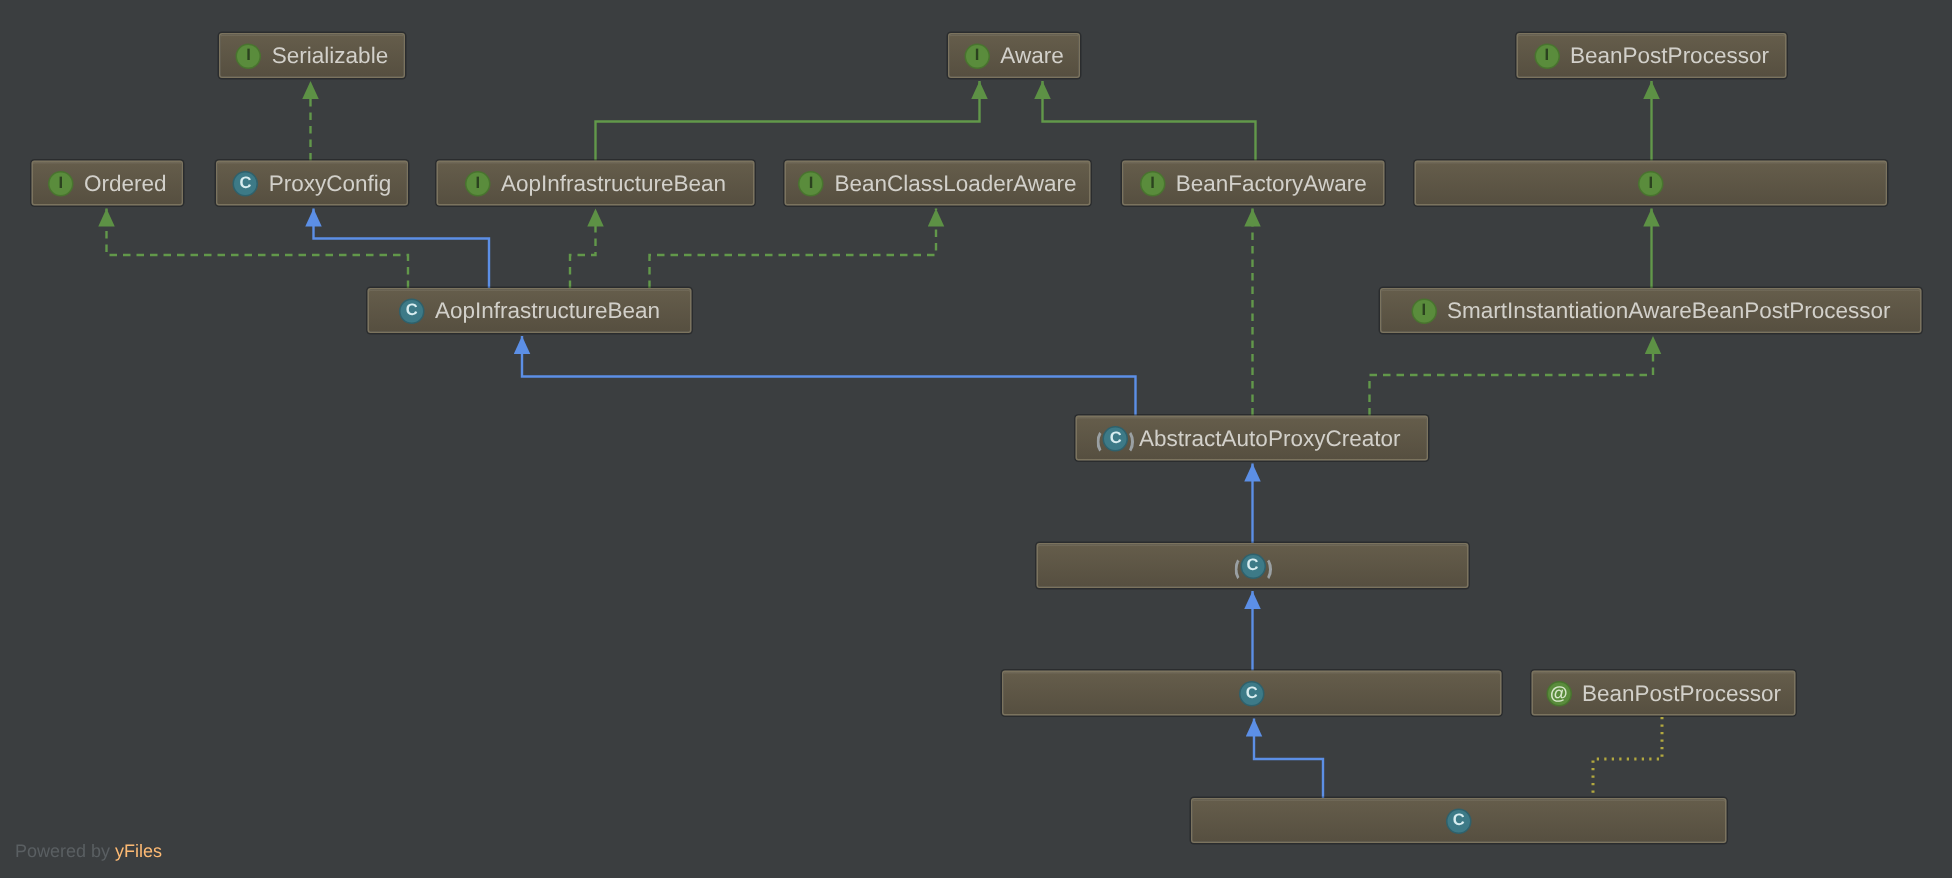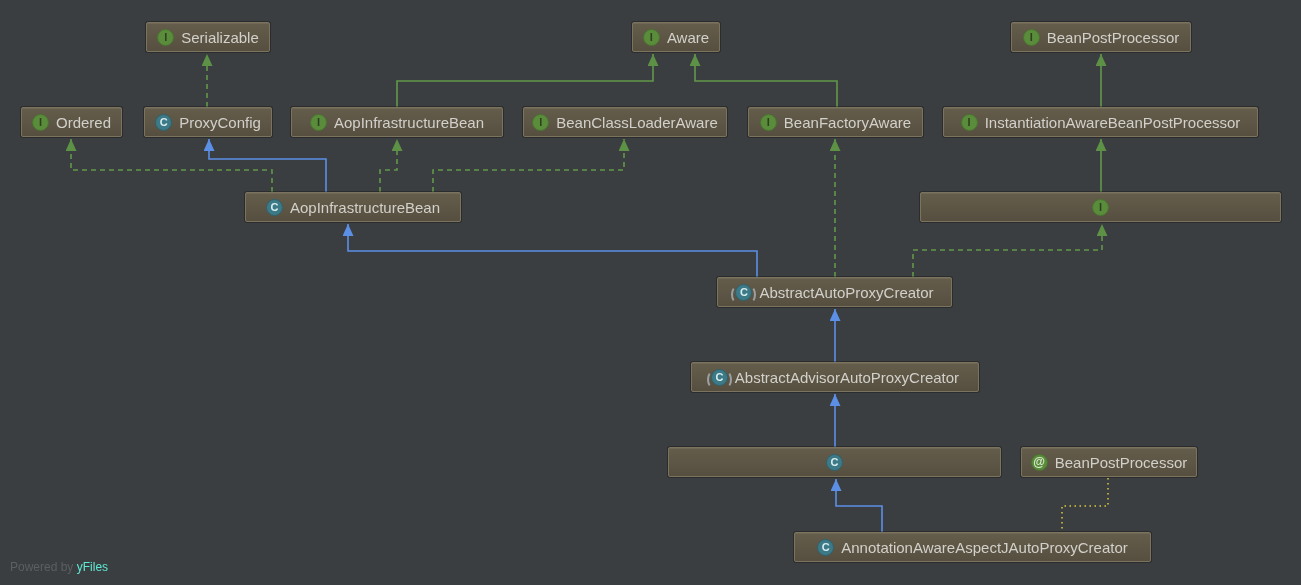--- a/index.html
+++ b/index.html
@@ -31,21 +31,21 @@
   }
   .ic-abstract::before{left:-5px;border-left-color:#9aa0a3;}
   .ic-abstract::after{right:-5px;border-right-color:#9aa0a3;}
   .edge-green{stroke:#62984a;stroke-width:1.6;fill:none;}
   .edge-green-dash{stroke:#62984a;stroke-width:1.6;fill:none;stroke-dasharray:5,4;}
   .edge-blue{stroke:#5c8fe6;stroke-width:1.6;fill:none;}
   .edge-dot{stroke:#b2a83f;stroke-width:2;fill:none;stroke-dasharray:1.5,3.5;}
   #footer{
     position:absolute;left:10px;top:560px;font-size:12px;color:#5a5f62;
   }
-  #footer .brand{color:#5eead4;}
+  #footer .brand{color:#fdba74;}
 </style>
 </head>
 <body>
 
 <div id="canvas">
 
   <svg id="edges" width="1301" height="585" viewBox="0 0 1301 585" xmlns="http://www.w3.org/2000/svg">
     <defs>
       <marker id="arrG" markerUnits="userSpaceOnUse" markerWidth="13" markerHeight="12" refX="12" refY="5.5" orient="auto">
         <path d="M0,0 L12,5.5 L0,11 Z" fill="#5d9145"></path>
@@ -104,52 +104,50 @@
   <div class="node" style="left:523px;top:107px;width:204px;">
     <span class="ic ic-interface">I</span>
     <span>BeanClassLoaderAware</span>
   </div>
   <div class="node" style="left:748px;top:107px;width:175px;">
     <span class="ic ic-interface">I</span>
     <span>BeanFactoryAware</span>
   </div>
   <div class="node" style="left:943px;top:107px;width:315px;">
     <span class="ic ic-interface">I</span>
-    <span>InstantiationAwareBeanPostProcessor</span>
   </div>
 
   <div class="node" style="left:245px;top:192px;width:216px;">
     <span class="ic ic-class">C</span>
     <span>AopInfrastructureBean</span>
   </div>
   <div class="node" style="left:920px;top:192px;width:361px;">
     <span class="ic ic-interface">I</span>
+    <span>SmartInstantiationAwareBeanPostProcessor</span>
   </div>
 
   <div class="node" style="left:717px;top:277px;width:235px;">
     <span class="ic ic-class ic-abstract">C</span>
     <span>AbstractAutoProxyCreator</span>
   </div>
 
   <div class="node" style="left:691px;top:362px;width:288px;">
     <span class="ic ic-class ic-abstract">C</span>
-    <span>AbstractAdvisorAutoProxyCreator</span>
   </div>
 
   <div class="node" style="left:668px;top:447px;width:333px;">
     <span class="ic ic-class">C</span>
   </div>
   <div class="node" style="left:1021px;top:447px;width:176px;">
     <span class="ic ic-annotation">@</span>
     <span>BeanPostProcessor</span>
   </div>
 
   <div class="node" style="left:794px;top:532px;width:357px;">
     <span class="ic ic-class">C</span>
-    <span>AnnotationAwareAspectJAutoProxyCreator</span>
   </div>
 
   <div id="footer">
     <span>Powered by</span>
     <span class="brand">yFiles</span>
   </div>
 
 </div>
 
 </body></html>

